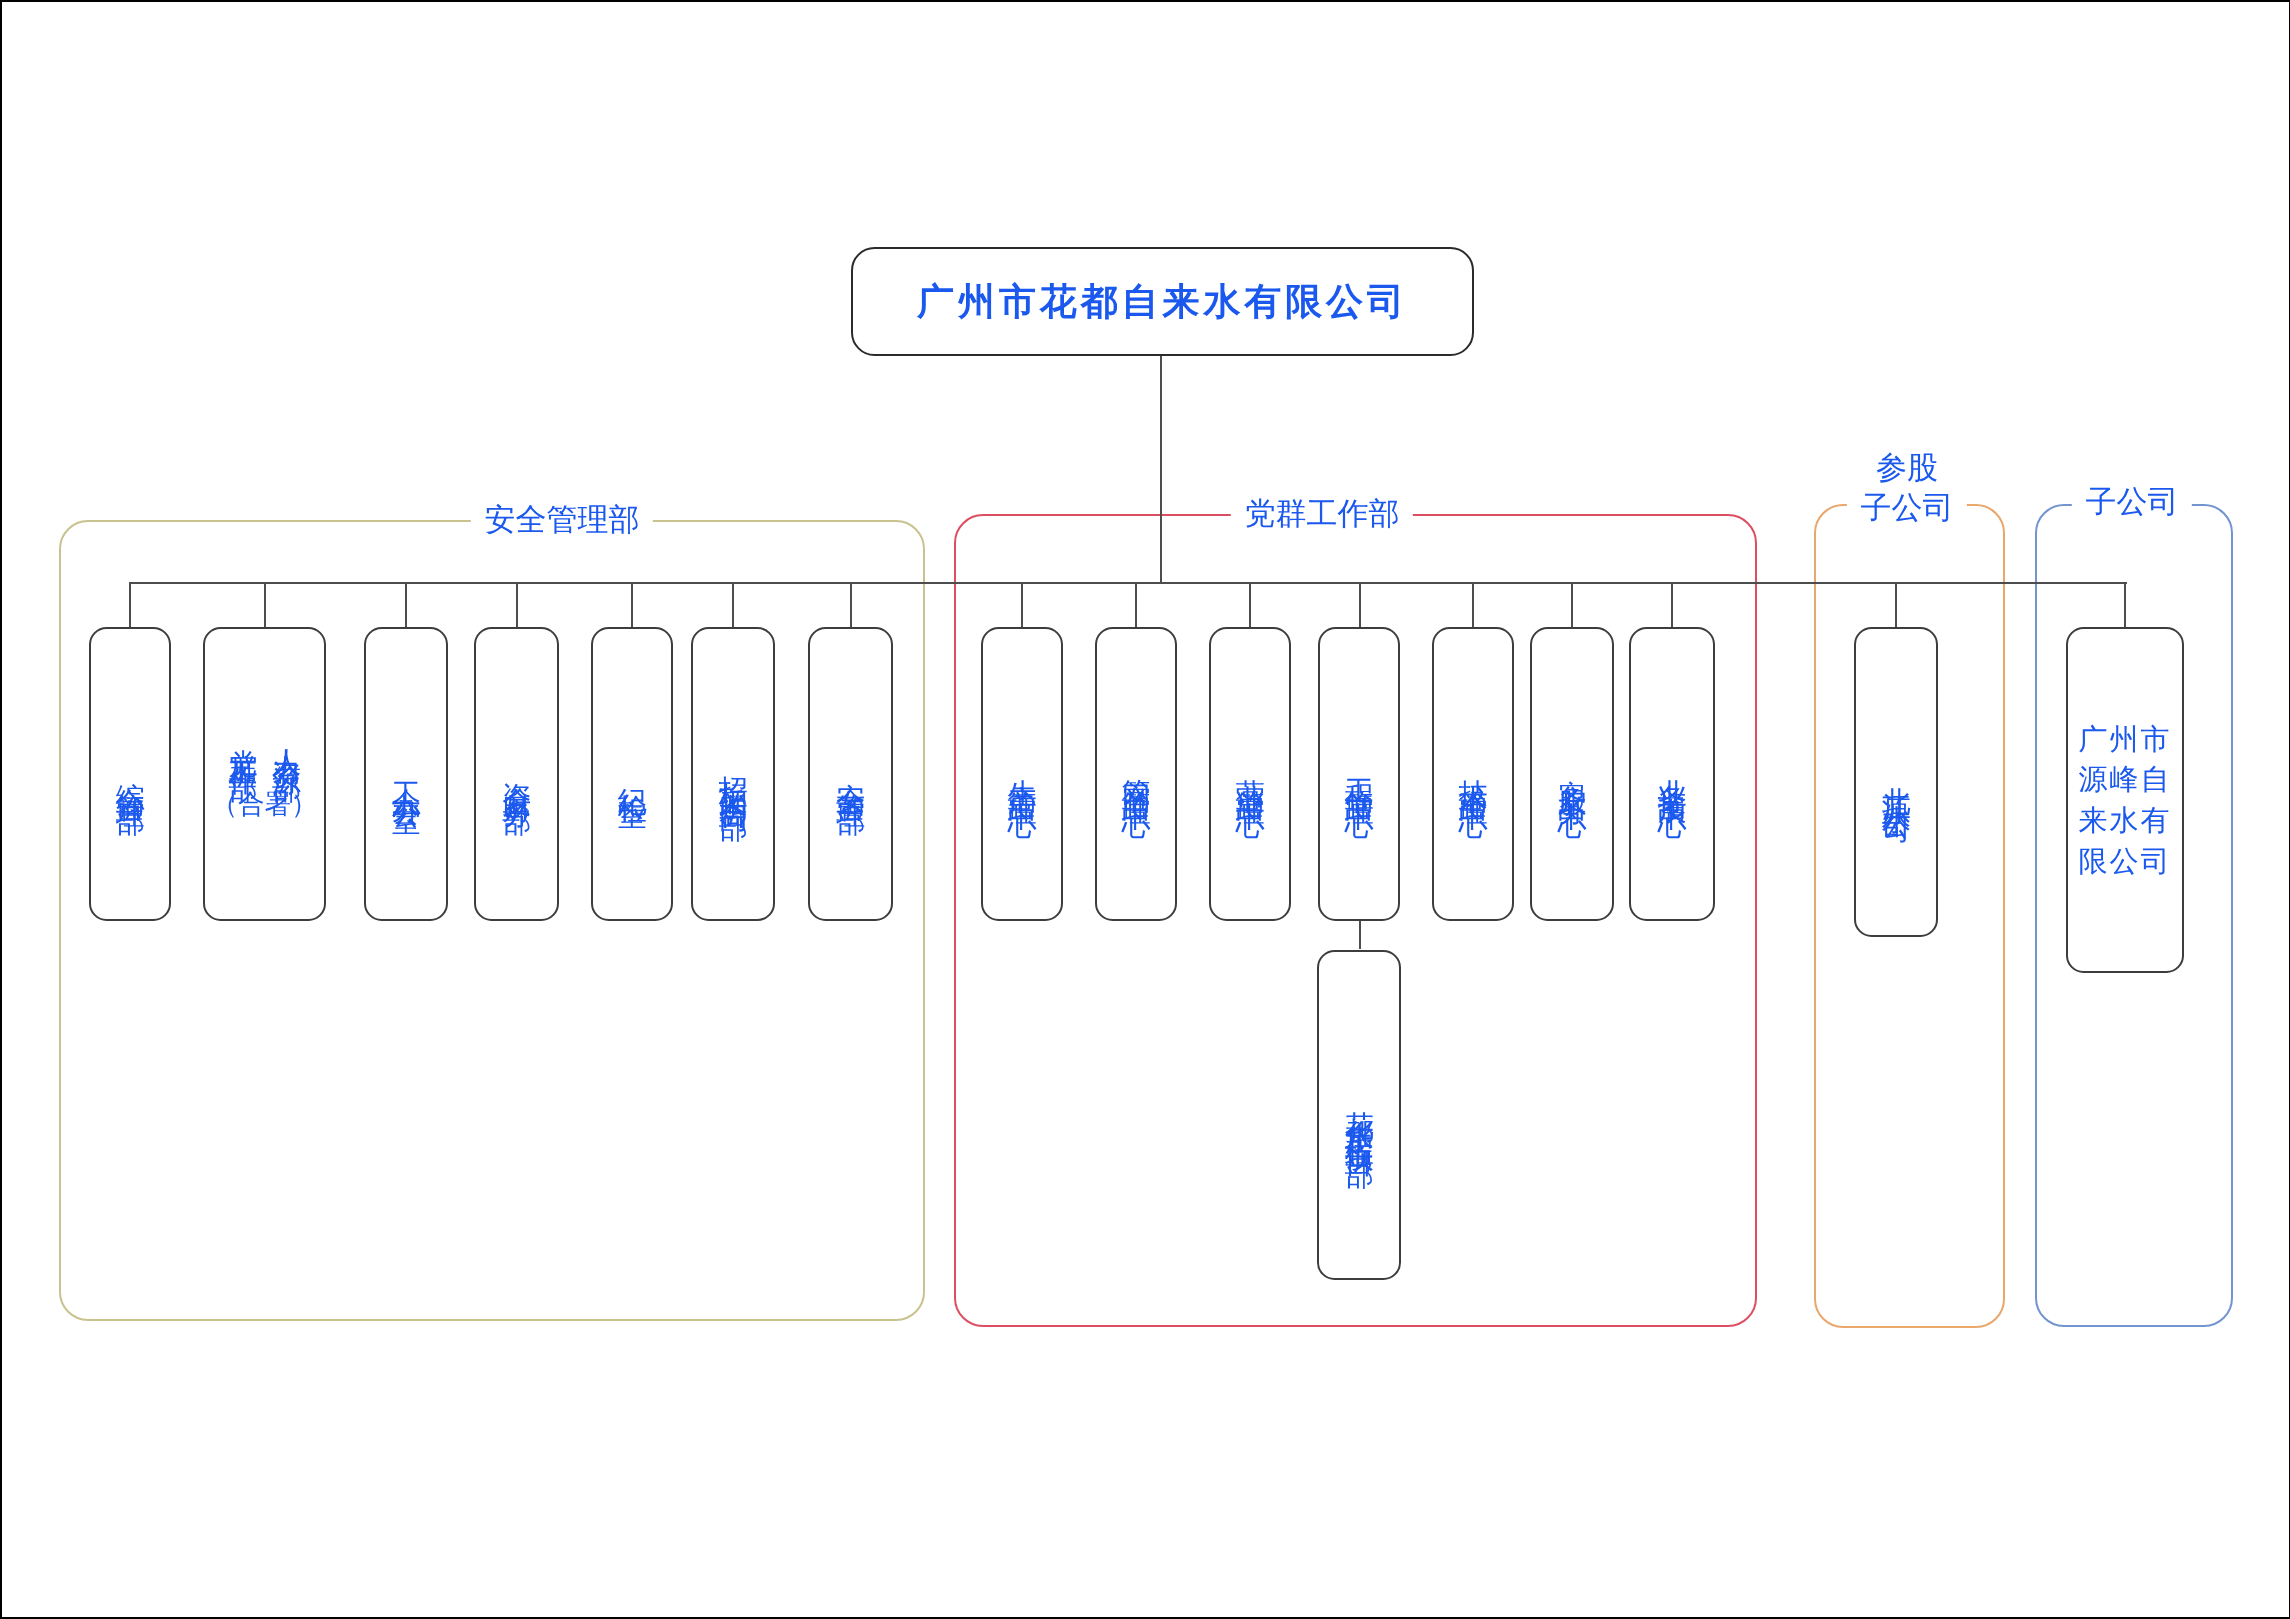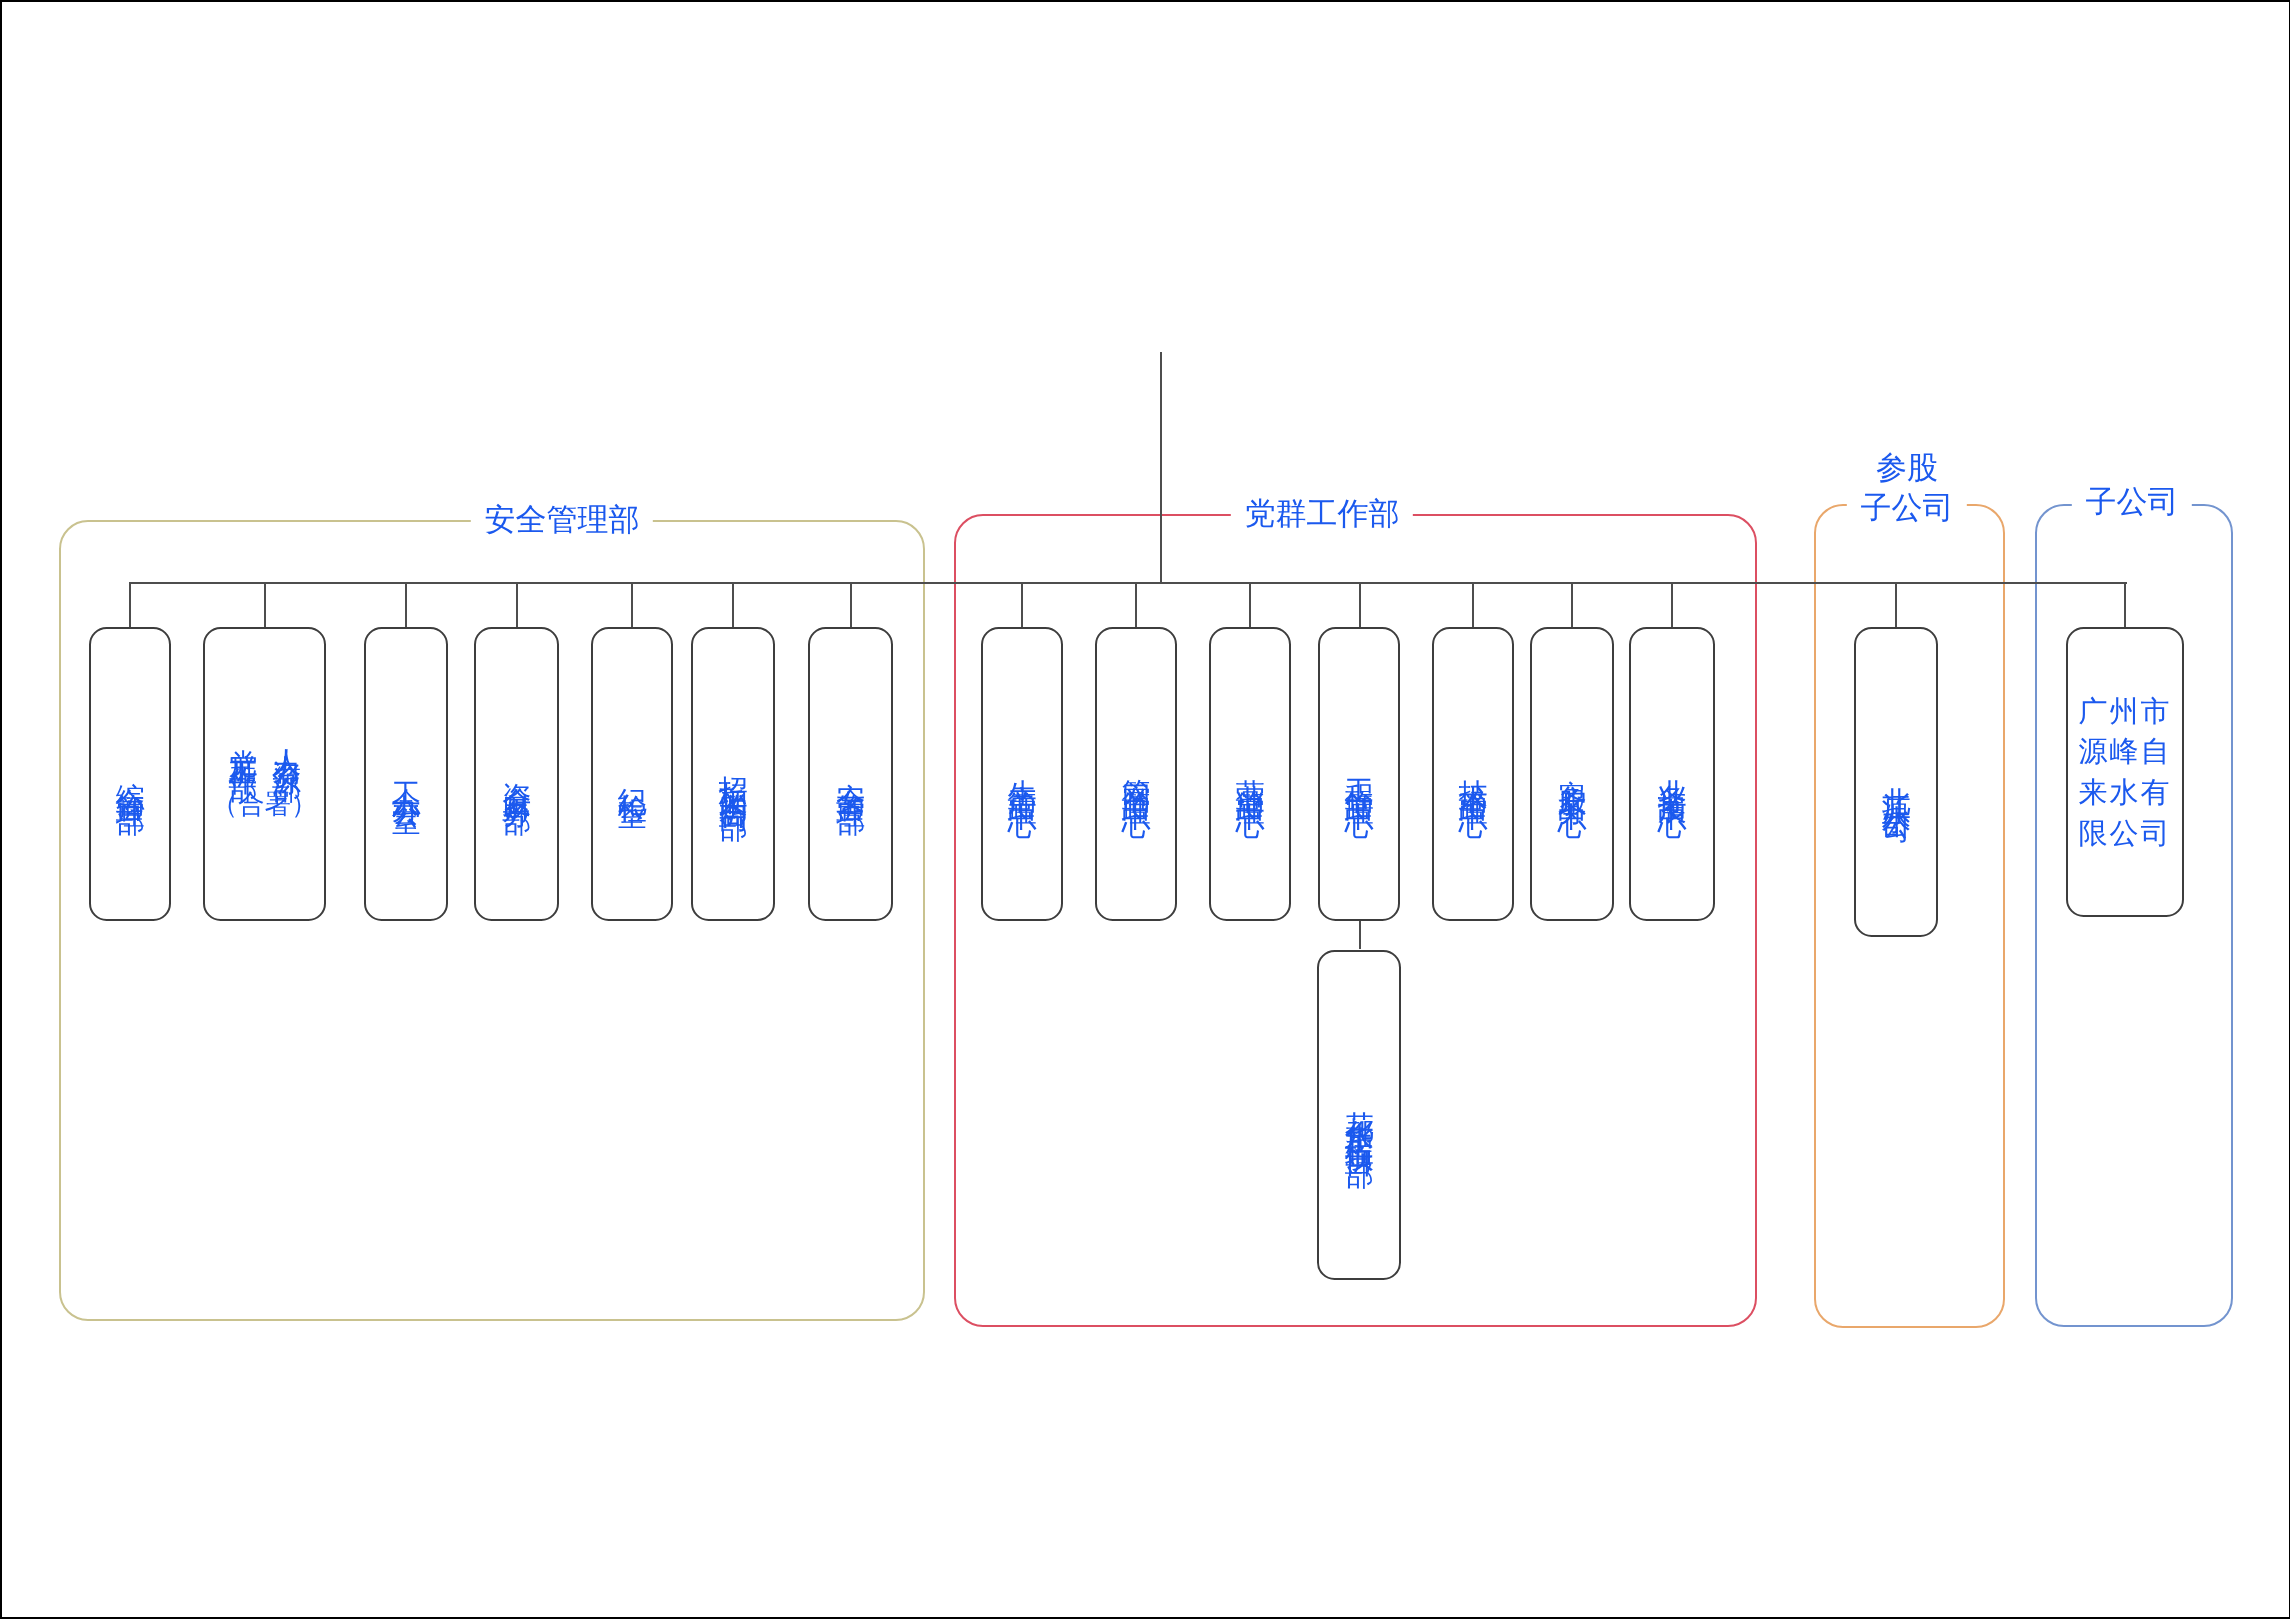--- a/index.html
+++ b/index.html
@@ -39,20 +39,23 @@
   .htext{
     color:var(--blue,#1b59ee);font-size:29px;line-height:1.4;letter-spacing:2px;
     width:96px;word-break:break-all;text-align:center;
   }
   .cols-footer{color:var(--blue,#1b59ee);font-size:26.5px;margin-top:30px;white-space:nowrap;}
 </style>
 </head>
 <body>
 
 <div class="page" style="--blue: #1b59ee; --title-color: #111111; --box-border: #3d3d3d; --line: #4d4d4d;">
+  <div class="root-box">
+    <span>广州市花都自来水有限公司</span>
+  </div>
   <div id="layers">
       <div class="group" style="left: 57px; top: 518px; width: 862px; height: 797px; border-color: rgb(201, 194, 143);"></div>
       <div class="group-label" style="left: 560px; top: 518px;">
         <div>安全管理部</div>
       </div>
       <div class="group" style="left: 952px; top: 512px; width: 799px; height: 809px; border-color: rgb(220, 79, 98);"></div>
       <div class="group-label" style="left: 1320px; top: 512px;">
         <div>党群工作部</div>
       </div>
       <div class="group" style="left: 1812px; top: 502px; width: 187px; height: 820px; border-color: rgb(233, 167, 107);"></div>
@@ -122,21 +125,21 @@
       </div>
       <div class="node" style="left: 1528px; top: 625px; width: 84px; height: 294px;">
         <div class="vtext">客户服务中心</div>
       </div>
       <div class="node" style="left: 1627px; top: 625px; width: 86px; height: 294px;">
         <div class="vtext">业务拓展中心</div>
       </div>
       <div class="node" style="left: 1852px; top: 625px; width: 84px; height: 310px;">
         <div class="vtext">北江原水公司</div>
       </div>
-      <div class="node" style="left: 2064px; top: 625px; width: 118px; height: 290px;">
+      <div class="node" style="left: 2064px; top: 625px; width: 118px; height: 346px;">
         <div class="htext">广州市源峰自来水有限公司</div>
       </div>
       <div class="node" style="left: 1315px; top: 948px; width: 84px; height: 330px;">
         <div class="vtext">花都水厂工程项目部</div>
       </div>
     </div>
 </div>
 
 
 </body></html>

